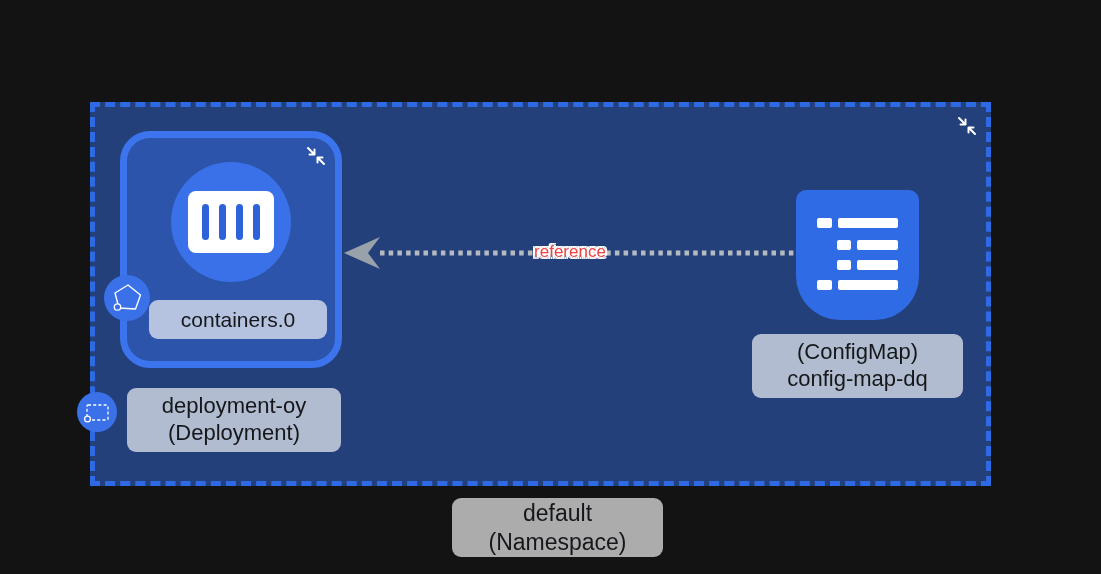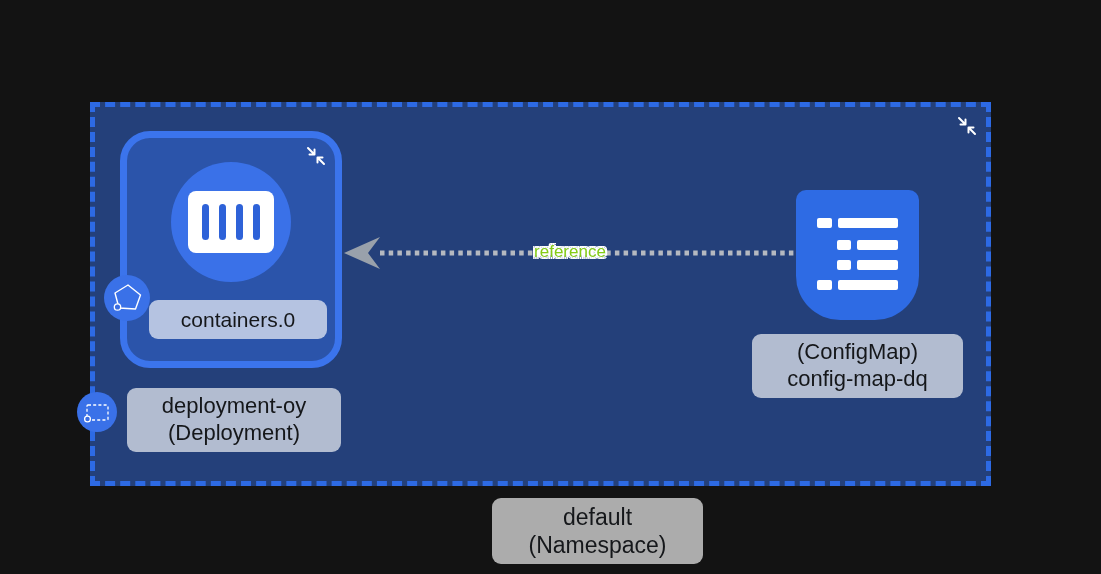--- a/index.html
+++ b/index.html
@@ -75,42 +75,42 @@
     flex-direction: column;
     align-items: center;
     justify-content: center;
     text-align: center;
     z-index: 5;
     line-height: 1.22;
   }
   .containers-badge { left: 149px; top: 300px; width: 178px; height: 39px; font-size: 21px; }
   .dep-label  { left: 127px; top: 388px; width: 214px; height: 64px; font-size: 22px; }
   .cm-label   { left: 752px; top: 334px; width: 211px; height: 64px; font-size: 22px; }
-  .ns-label   { left: 452px; top: 498px; width: 211px; height: 66px; font-size: 23px; z-index: 2; margin-left: 40px; }
+  .ns-label   { left: 452px; top: 498px; width: 211px; height: 59px; font-size: 23px; z-index: 2; }
   
   .configmap {
     position: absolute;
     left: 796px; top: 190px;
     width: 123px; height: 130px;
     z-index: 4;
   }
   
   .edge-svg {
     position: absolute;
     left: 340px; top: 231px;
     width: 458px; height: 44px;
     z-index: 2;
   }
   .edge-label {
     position: absolute;
     left: 510px; top: 242px;
     width: 120px;
     text-align: center;
     font-size: 17px;
-    color: #84cc16;
+    color: #ef4444;
     z-index: 3;
     text-shadow:
       -2px -2px 0 #fff, 2px -2px 0 #fff, -2px 2px 0 #fff, 2px 2px 0 #fff,
       -2px 0 0 #fff, 2px 0 0 #fff, 0 -2px 0 #fff, 0 2px 0 #fff;
   }
   svg { display: block; }
 </style>
 </head>
 <body>
 

